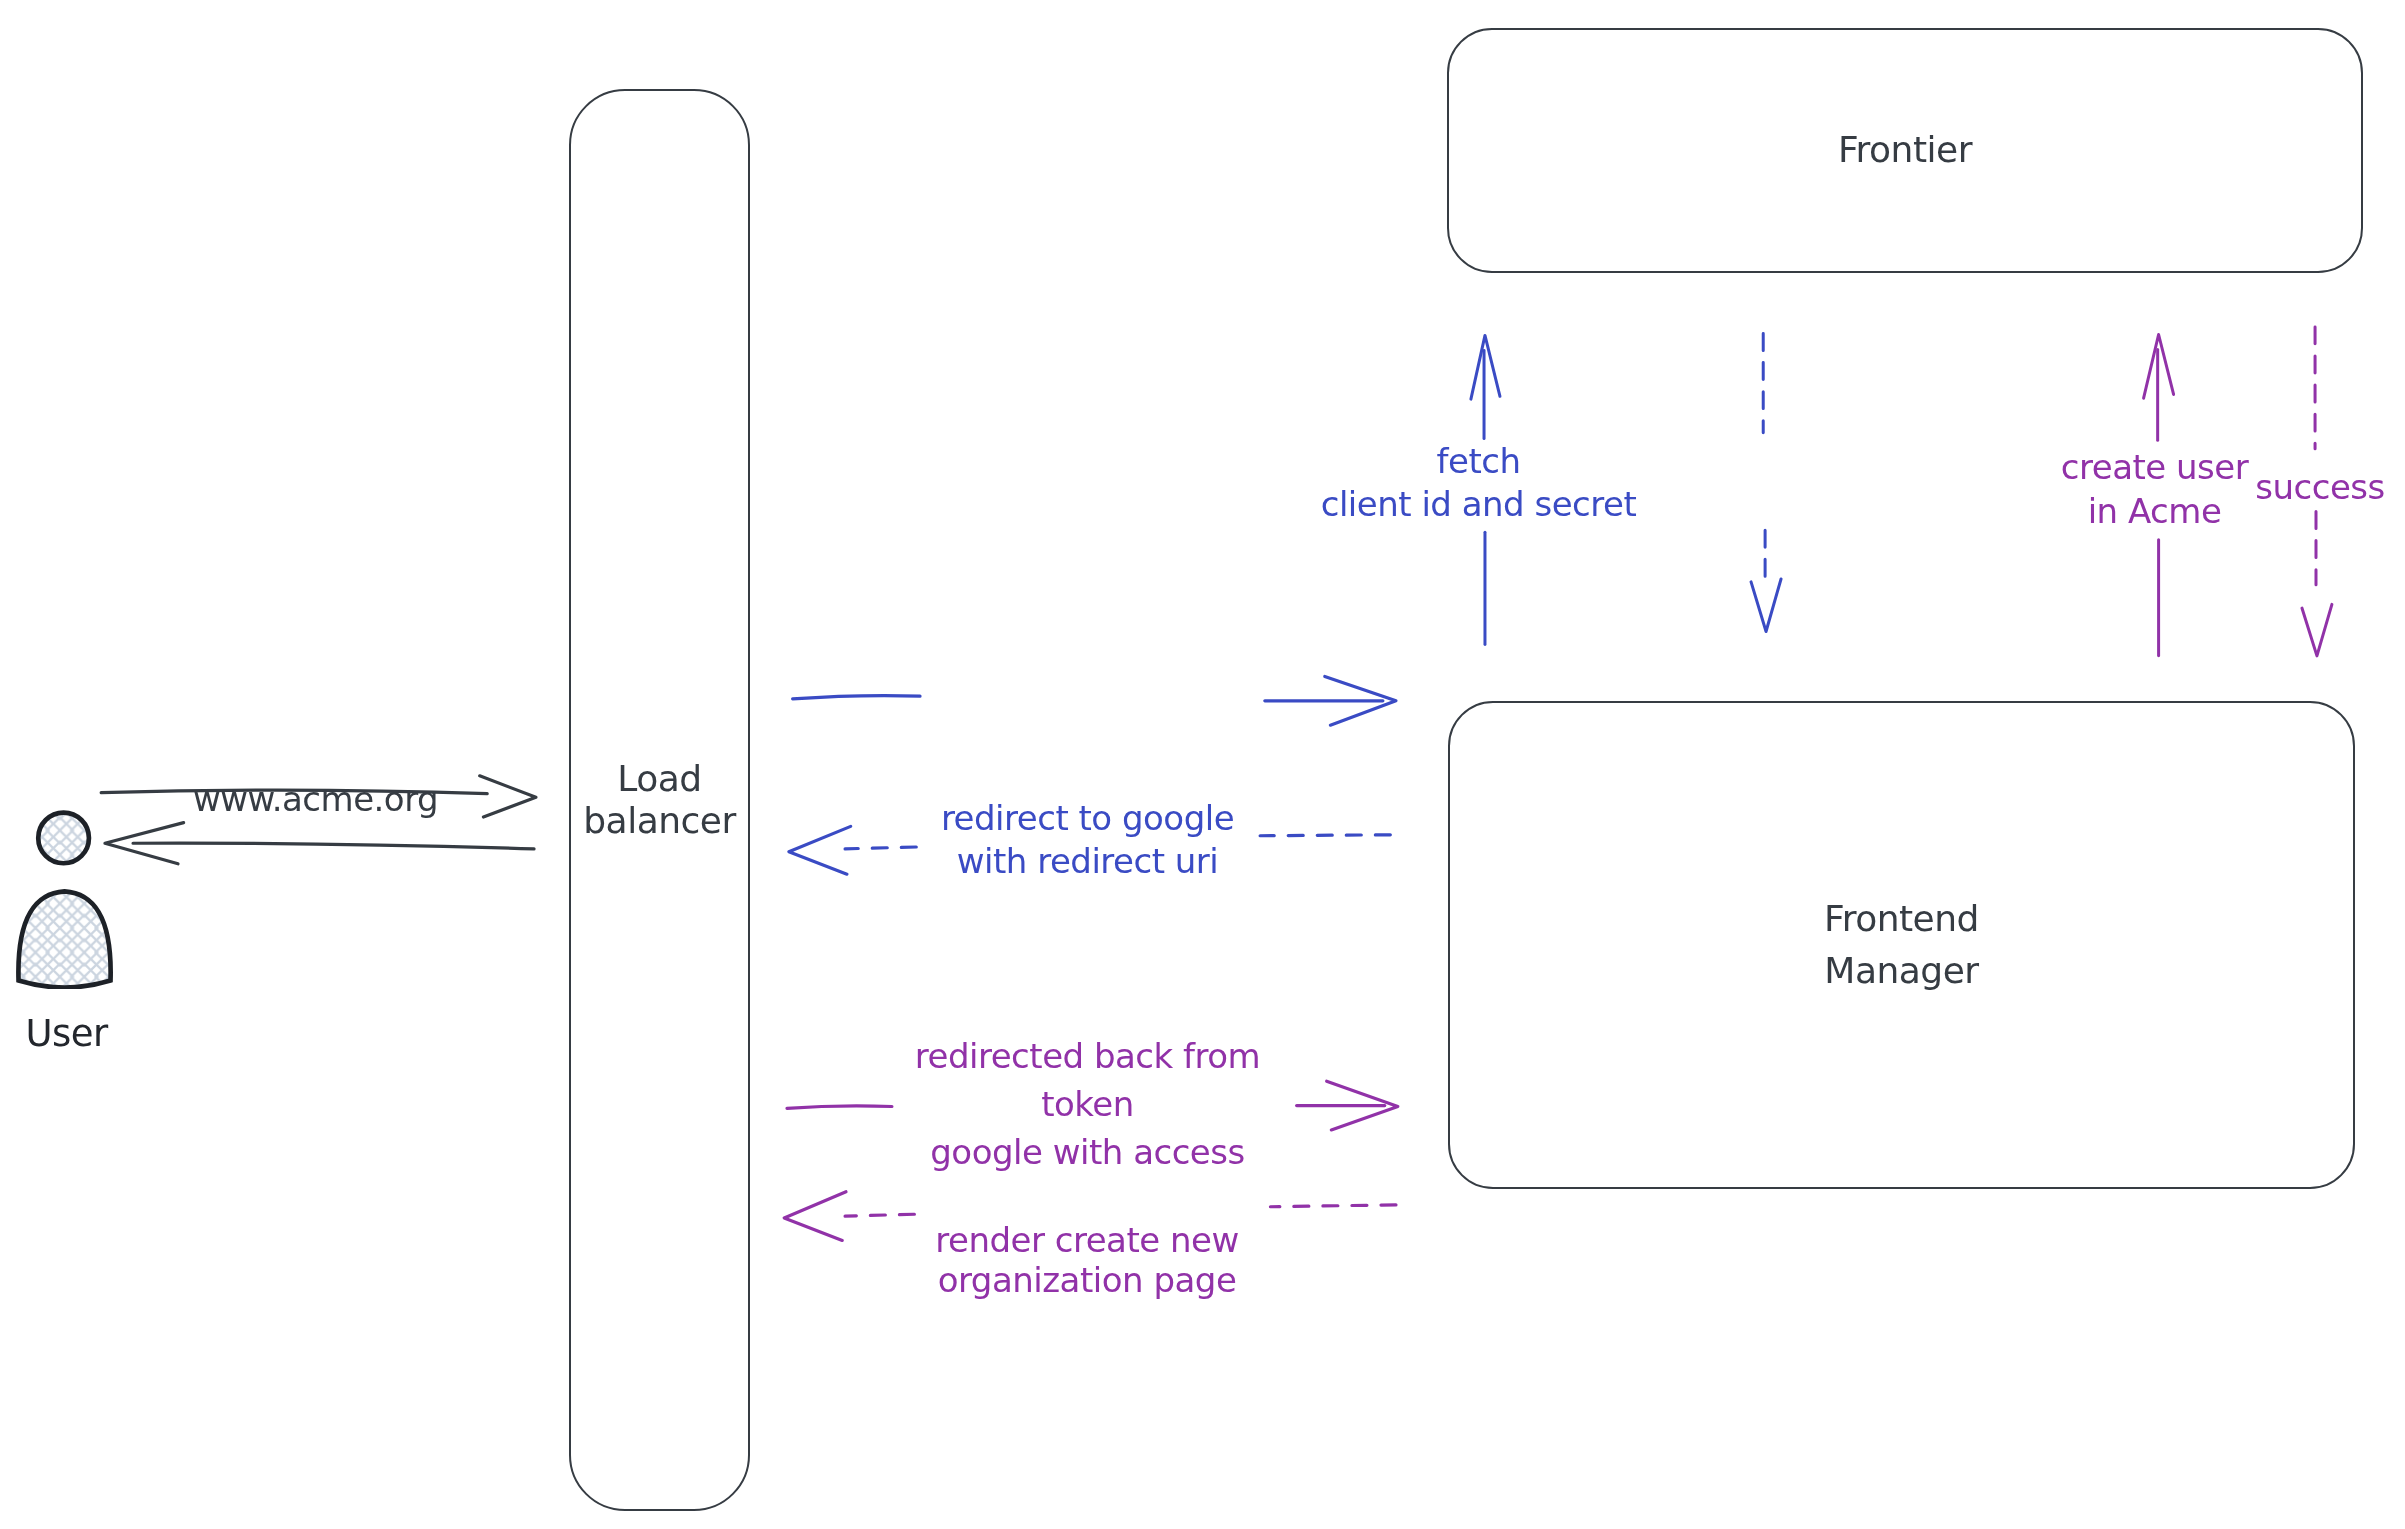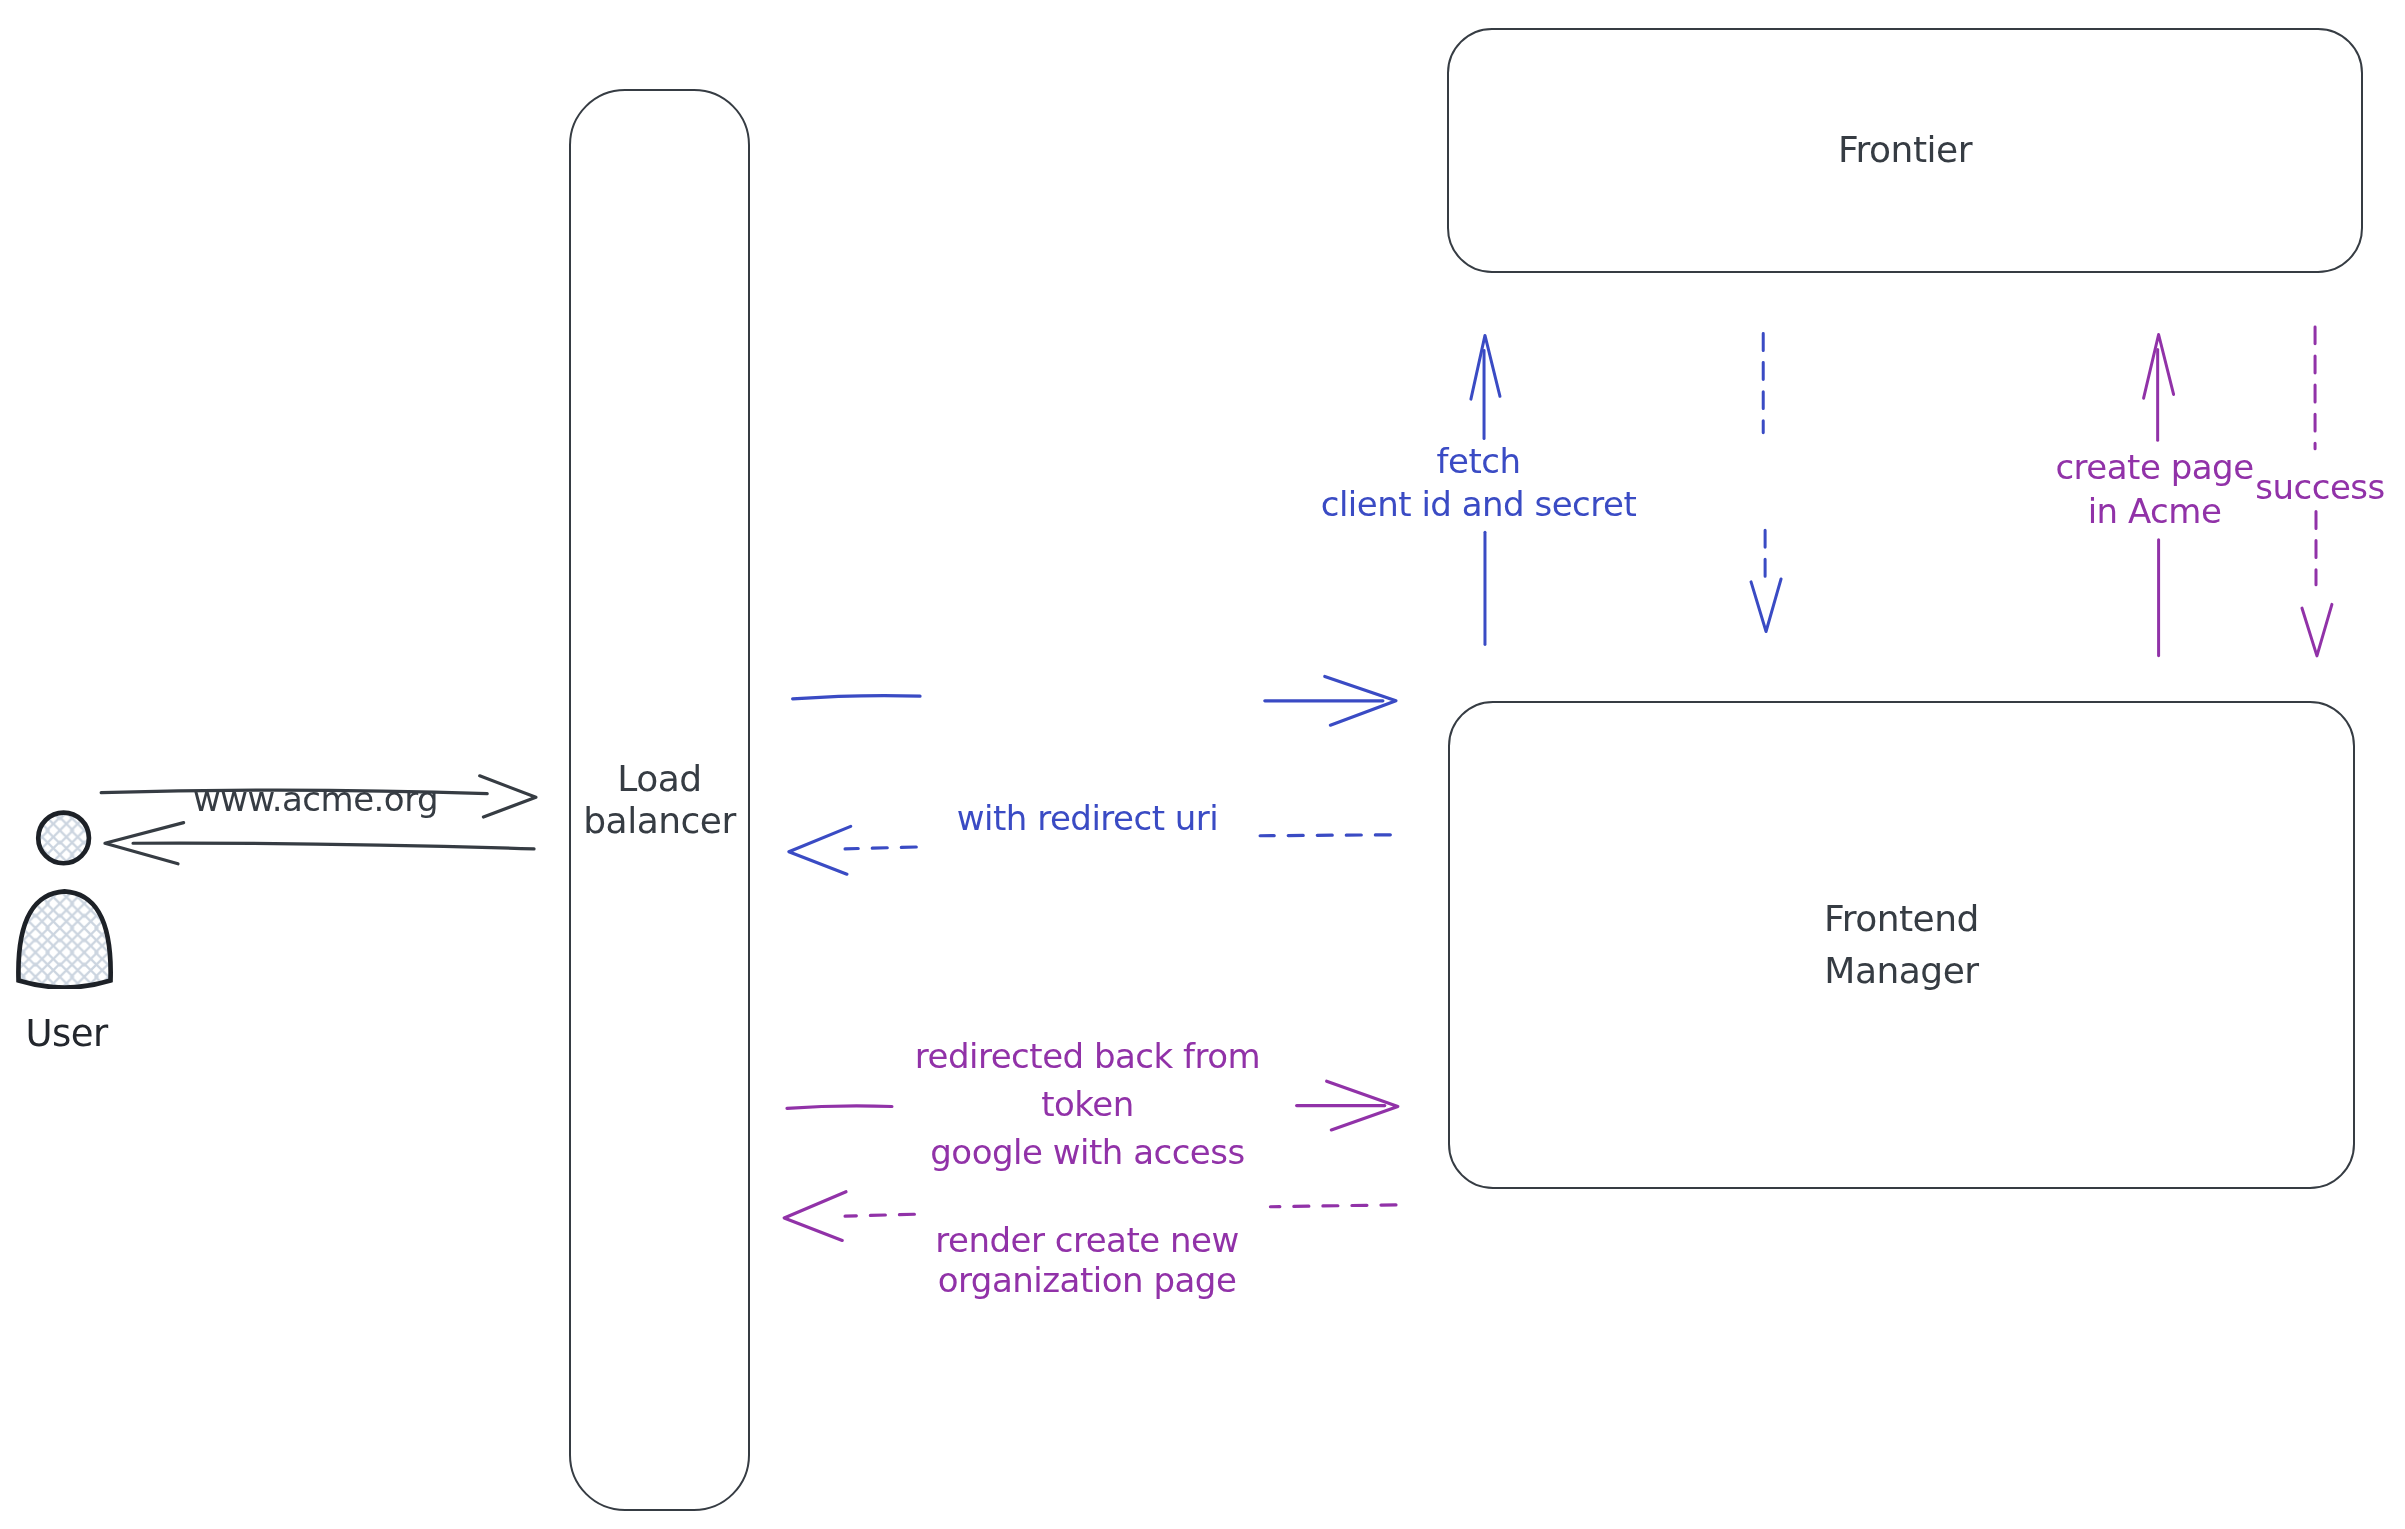--- a/index.html
+++ b/index.html
@@ -119,20 +119,21 @@
     </defs>
     <circle cx="56" cy="34" r="27" fill="url(#hatch)" stroke="#1d2127" stroke-width="5"></circle>
     <path d="M8,186 C6,118 26,93 57,91 C88,93 108,118 106,186 C73,196 41,196 8,186 Z" fill="url(#hatch)" stroke="#1d2127" stroke-width="5"></path>
   </svg>
   <div class="user-label">User</div>
 
   <div class="elabel c-dark" style="left:189px;top:779px;width:253px;">www.acme.org</div>
 
 
   <div class="elabel c-blue" style="left:898px;top:797px;width:379px;line-height:43px;">
+    <div>redirect to google</div>
     <div>with redirect uri</div>
   </div>
 
   <div class="elabel c-purple" style="left:879px;top:1032px;width:417px;line-height:48px;">
     <div>redirected back from</div>
     <div>token</div>
     <div>google with access</div>
   </div>
 
   <div class="elabel c-purple" style="left:888px;top:1220px;width:398px;line-height:40px;">
@@ -140,20 +141,20 @@
     <div>organization page</div>
   </div>
 
   <div class="elabel c-blue" style="left:1291px;top:440px;width:375px;line-height:43px;">
     <div>fetch</div>
     <div>client id and secret</div>
   </div>
 
 
   <div class="elabel c-purple" style="left:2029px;top:445px;width:251px;line-height:44px;">
-    <div>create page</div>
+    <div>create user</div>
     <div>in Acme</div>
   </div>
 
   <div class="elabel c-purple" style="left:2245px;top:467px;width:150px;line-height:40px;">success</div>
 
 </div>
 
 
 </body></html>

